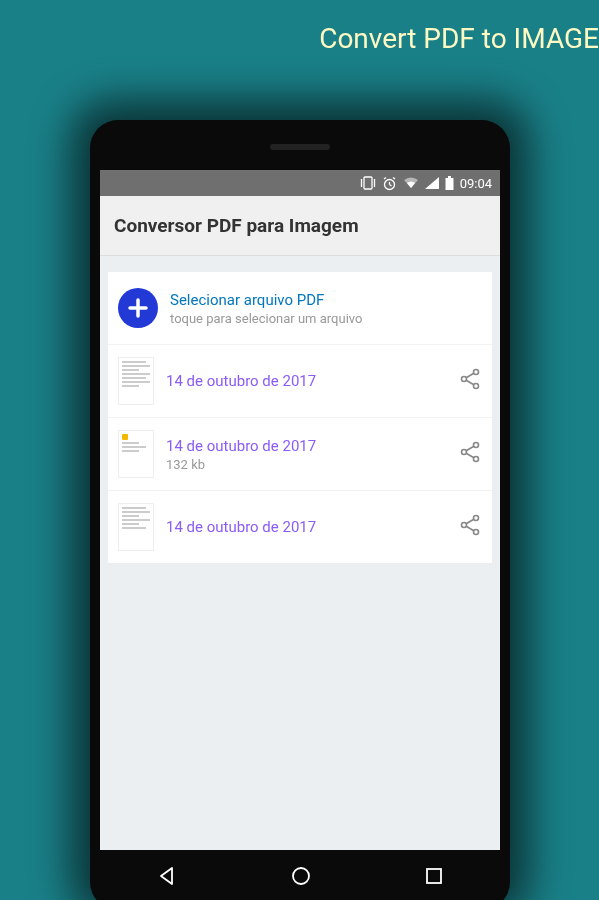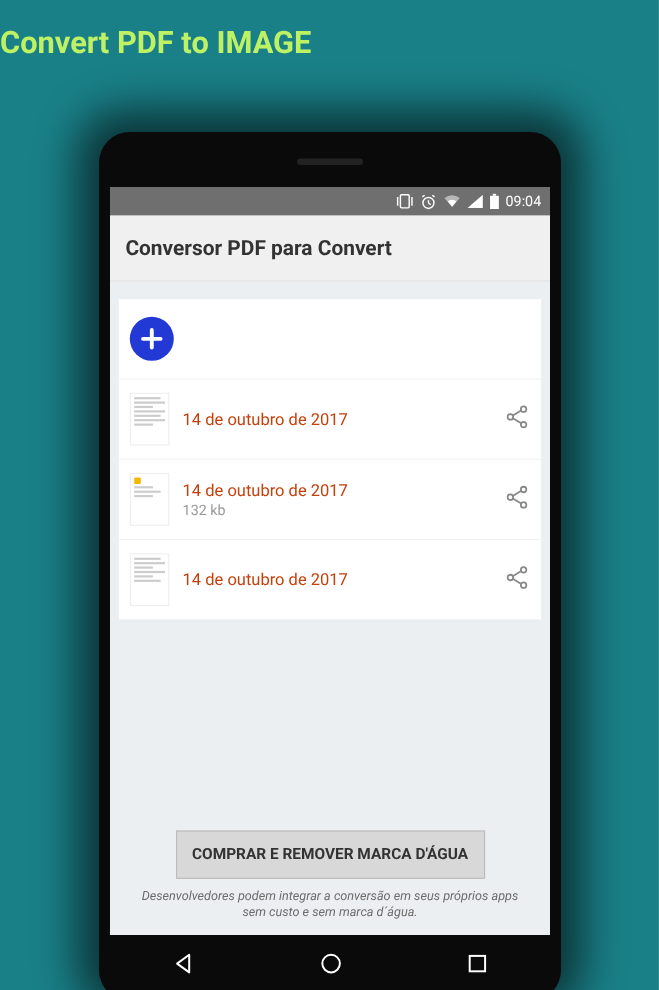--- a/index.html
+++ b/index.html
@@ -5,25 +5,25 @@
 * { margin: 0; padding: 0; box-sizing: border-box; }
 body {
   width: 599px;
   height: 900px;
   background: #1a8088;
   font-family: -apple-system, BlinkMacSystemFont, "Segoe UI", Roboto, sans-serif;
   overflow: hidden;
   position: relative;
 }
 .promo-title {
-  color: #bef264;
+  color: #fef9c3;
   font-size: 28px;
-  text-align: left;
+  text-align: right;
   padding: 22px 0 18px;
-  font-weight: 700;
+  font-weight: 400;
 }
 .phone-shadow {
   position: absolute;
   left: 70px;
   top: 100px;
   width: 460px;
   height: 820px;
   background: #000;
   border-radius: 40px;
   filter: blur(20px);
@@ -121,21 +121,21 @@
 .thumb .line {
   height: 2px;
   background: #ccc;
 }
 .thumb .line.short { width: 60%; }
 .thumb .line.med { width: 85%; }
 .thumb .dot { width: 6px; height: 6px; background: #f5b800; border-radius: 1px; }
 .row-text { flex: 1; min-width: 0; }
 .row-title {
   font-size: 15px;
-  color: #c2410c;
+  color: #8b5cf6;
 }
 .row-title.link { color: #0277bd; }
 .row-sub {
   font-size: 13px;
   color: #999;
   margin-top: 2px;
 }
 .share-icon { flex-shrink: 0; }
 .footer {
   margin-top: auto;
@@ -215,32 +215,36 @@
       <span>
         <svg width="9" height="14" viewBox="0 0 9 14">
             <rect x="3" y="0" width="3" height="2" fill="#fff"></rect>
             <rect x="0.5" y="2" width="8" height="12" fill="#fff"></rect>
           </svg>
       </span>
       <span>09:04</span>
     </div>
 
     <div class="app-header">
-      <div class="app-title">Conversor PDF para Convert</div>
+      <div class="app-title">Conversor PDF para Imagem</div>
     </div>
 
     <div class="content">
       <div class="card">
 
         <div class="row">
           <div class="plus-icon">
             <svg width="22" height="22" viewBox="0 0 22 22">
                 <line x1="11" y1="3" x2="11" y2="19" stroke="#fff" stroke-width="3.5" stroke-linecap="round"></line>
                 <line x1="3" y1="11" x2="19" y2="11" stroke="#fff" stroke-width="3.5" stroke-linecap="round"></line>
               </svg>
+          </div>
+          <div class="row-text">
+            <div class="row-title link">Selecionar arquivo PDF</div>
+            <div class="row-sub">toque para selecionar um arquivo</div>
           </div>
         </div>
 
         <div class="row">
           <div class="thumb">
             <div class="line med"></div>
               <div class="line"></div>
               <div class="line short"></div>
               <div class="line"></div>
               <div class="line med"></div>
@@ -301,24 +305,20 @@
                 <circle cx="18" cy="5" r="2.5" fill="none" stroke="#888" stroke-width="1.6"></circle>
                 <circle cx="18" cy="19" r="2.5" fill="none" stroke="#888" stroke-width="1.6"></circle>
                 <line x1="8.2" y1="10.8" x2="15.8" y2="6.2" stroke="#888" stroke-width="1.6"></line>
                 <line x1="8.2" y1="13.2" x2="15.8" y2="17.8" stroke="#888" stroke-width="1.6"></line>
               </svg>
           </span>
         </div>
 
       </div>
 
-      <div class="footer">
-        <div class="buy-button">COMPRAR E REMOVER MARCA D'ÁGUA</div>
-        <div class="dev-note">Desenvolvedores podem integrar a conversão em seus próprios apps sem custo e sem marca d´água.</div>
-      </div>
     </div>
 
   </div>
 
   <div class="nav-bar">
     <span>
       <svg width="22" height="22" viewBox="0 0 22 22">
           <path d="M16 3 L5 11 L16 19 Z" fill="none" stroke="#fff" stroke-width="1.8" stroke-linejoin="round"></path>
         </svg>
     </span>

